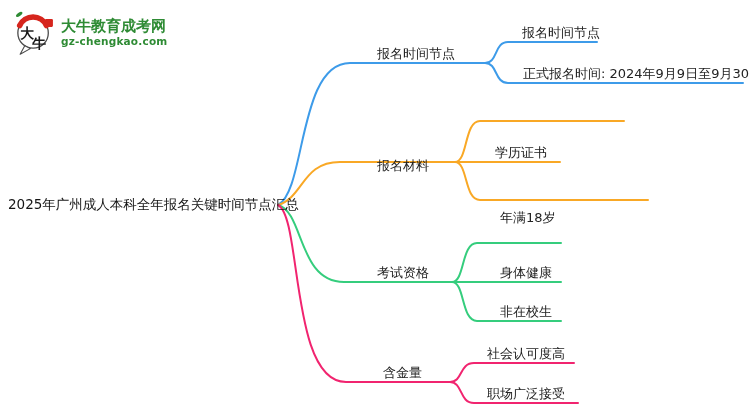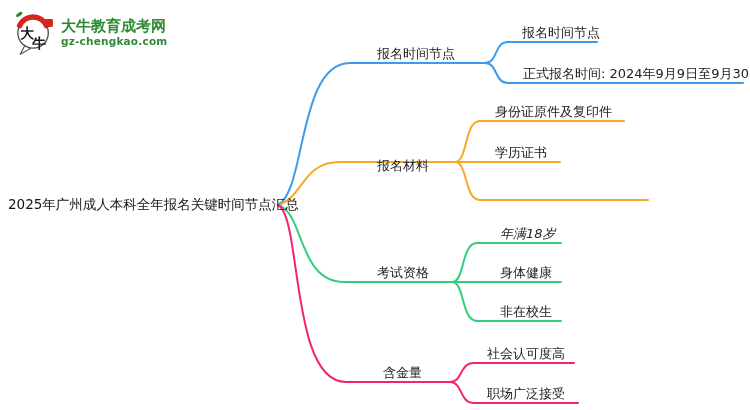--- a/index.html
+++ b/index.html
@@ -62,25 +62,24 @@
     </div>
   </div>
 
   <div class="node root-node" style="left:8px; top:197px;">2025年广州成人本科全年报名关键时间节点汇总</div>
 
   <div class="node" style="left:377px; bottom:348px;">报名时间节点</div>
   <div class="node" style="left:522px; bottom:369px;">报名时间节点</div>
   <div class="node" style="left:523px; bottom:328px;">正式报名时间: 2024年9月9日至9月30日</div>
 
   <div class="node" style="left:377px; bottom:236px;">报名材料</div>
-  <div class="node" style="left:495px; bottom:290px;">身份证原件及复印件</div>
   <div class="node" style="left:495px; bottom:249px;margin-top:24px;">学历证书</div>
 
   <div class="node" style="left:377px; bottom:129px;">考试资格</div>
-  <div class="node" style="left:500px; bottom:168px;font-style:italic;">年满18岁</div>
+  <div class="node" style="left:500px; bottom:184px;">年满18岁</div>
   <div class="node" style="left:500px; bottom:129px;">身体健康</div>
   <div class="node" style="left:500px; bottom:90px;text-align:right;">非在校生</div>
 
   <div class="node" style="left:383px; bottom:29px;">含金量</div>
   <div class="node" style="left:487px; bottom:48px;">社会认可度高</div>
   <div class="node" style="left:487px; bottom:8px;">职场广泛接受</div>
 
 </div>
 
 </body></html>

